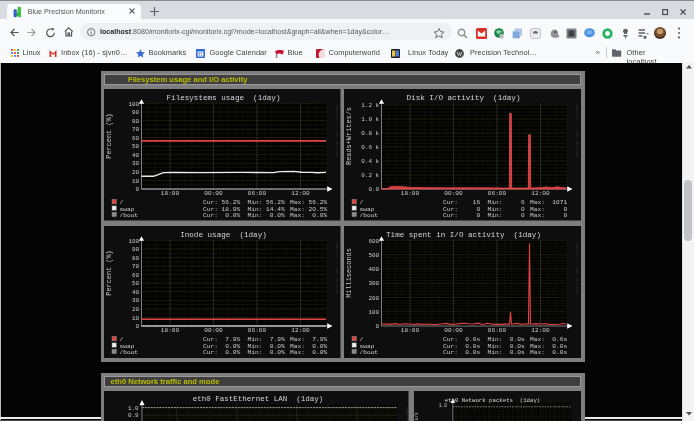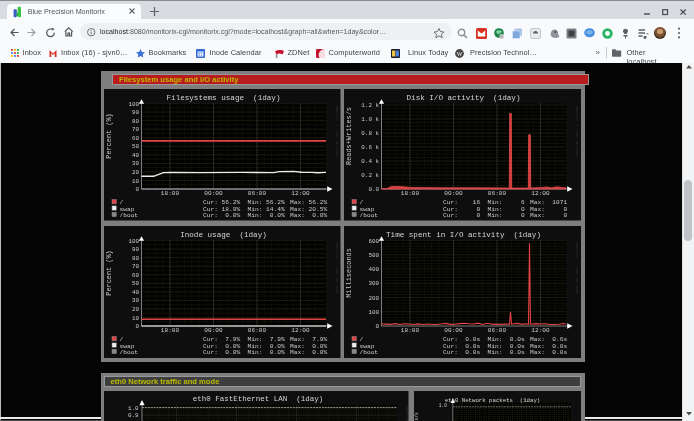--- a/index.html
+++ b/index.html
@@ -41,21 +41,21 @@
     </svg>
     <svg style="position:absolute;left:63.8px;top:27.3px" width="10" height="10" viewBox="0 0 10 10">
       <path d="M0.8 4.6L4.75 0.9L8.7 4.6" stroke="#50555a" stroke-width="1.2" fill="none"></path>
       <path d="M1.9 4.4V9H4V6.2H5.5V9H7.6V4.4" fill="none" stroke="#50555a" stroke-width="1.2"></path>
     </svg>
     <div style="position:absolute;left:80px;top:23.2px;width:372px;height:16.8px;background:#eef0f3;border-radius:8.4px"></div>
     <svg style="position:absolute;left:86.8px;top:27.5px" width="9" height="9" viewBox="0 0 9 9">
       <circle cx="4.2" cy="4.2" r="3.7" stroke="#5f6368" stroke-width="0.9" fill="none"></circle>
       <path d="M4.2 3.7V6.2M4.2 2.1V3" stroke="#5f6368" stroke-width="0.9"></path>
     </svg>
-    <div style="position:absolute;left:100px;top:28.2px;width:330px;overflow:hidden;white-space:nowrap;font:7.1px 'Liberation Sans',sans-serif"><span style="color:#1d1f22;font-weight:normal">localhost</span><span style="color:#55595e">:8080/monitorix-cgi/monitorix.cgi?mode=localhost&amp;graph=all&amp;when=1day&amp;color…</span></div>
+    <div style="position:absolute;left:100px;top:28.2px;width:330px;overflow:hidden;white-space:nowrap;font:7.1px 'Liberation Sans',sans-serif"><span style="color:#1d1f22;font-weight:bold">localhost</span><span style="color:#55595e">:8080/monitorix-cgi/monitorix.cgi?mode=localhost&amp;graph=all&amp;when=1day&amp;color…</span></div>
     <svg style="position:absolute;left:434.2px;top:28px" width="10" height="10" viewBox="0 0 10 10">
       <path d="M5 0.5L6.5 3.6L10 4L7.4 6.3L8.2 9.7L5 7.9L1.8 9.7L2.6 6.3L0 4L3.5 3.6Z" stroke="#5f6368" stroke-width="0.9" fill="none"></path>
     </svg>
     <svg style="position:absolute;left:457px;top:27.5px" width="11" height="11" viewBox="0 0 11 11">
       <circle cx="4.5" cy="4.5" r="3.2" stroke="#8d9196" stroke-width="1.4" fill="none"></circle>
       <path d="M7 7L10 10" stroke="#8d9196" stroke-width="1.6"></path>
     </svg>
     <svg style="position:absolute;left:475.5px;top:27.5px" width="11" height="11" viewBox="0 0 11 11">
       <rect width="11" height="11" rx="1.6" fill="#d93025"></rect>
       <path d="M1.8 2.5L5.5 5.5L9.2 2.5V8.5H1.8Z" fill="#fff"></path>
@@ -109,41 +109,41 @@
       <rect x="0" y="0" width="1.9" height="1.9" fill="#ea4335"></rect>
       <rect x="3" y="0" width="1.9" height="1.9" fill="#fbbc05"></rect>
       <rect x="6" y="0" width="1.9" height="1.9" fill="#34a853"></rect>
       <rect x="0" y="3" width="1.9" height="1.9" fill="#4285f4"></rect>
       <rect x="3" y="3" width="1.9" height="1.9" fill="#ea4335"></rect>
       <rect x="6" y="3" width="1.9" height="1.9" fill="#34a853"></rect>
       <rect x="0" y="6" width="1.9" height="1.9" fill="#fbbc05"></rect>
       <rect x="3" y="6" width="1.9" height="1.9" fill="#4285f4"></rect>
       <rect x="6" y="6" width="1.9" height="1.9" fill="#ea4335"></rect>
     </svg>
-    <div style="position:absolute;left:22.5px;top:48.2px;font:7.4px 'Liberation Sans',sans-serif;color:#3c4043;letter-spacing:0.1px">Inbox</div>
+    <div style="position:absolute;left:22.5px;top:48.2px;font:7.4px 'Liberation Sans',sans-serif;color:#3c4043;letter-spacing:0.1px">Linux</div>
     <svg style="position:absolute;left:48.5px;top:49px" width="8" height="8" viewBox="0 0 8 8">
       <path d="M0.5 8V1L4 4.5L7.5 1V8H5.8V4.2L4 6L2.2 4.2V8Z" fill="#d93025"></path>
     </svg>
     <div style="position:absolute;left:61px;top:48.2px;font:7.4px 'Liberation Sans',sans-serif;color:#3c4043;letter-spacing:0.1px">Inbox (16) - sjvn0…</div>
     <svg style="position:absolute;left:135.5px;top:48.5px" width="9" height="9" viewBox="0 0 9 9">
       <path d="M4.5 0L5.9 2.9L9 3.3L6.7 5.4L7.3 8.5L4.5 7L1.7 8.5L2.3 5.4L0 3.3L3.1 2.9Z" fill="#3b6fd4"></path>
     </svg>
     <div style="position:absolute;left:148.5px;top:48.2px;font:7.4px 'Liberation Sans',sans-serif;color:#3c4043;letter-spacing:0.1px">Bookmarks</div>
     <svg style="position:absolute;left:196px;top:48.5px" width="9" height="9" viewBox="0 0 9 9">
       <rect width="9" height="9" rx="1" fill="#3367d6"></rect>
       <rect x="1.6" y="2.2" width="5.8" height="5.3" fill="#fff"></rect>
       <rect x="1.6" y="2.2" width="5.8" height="1.4" fill="#7baaf7"></rect>
       <text x="4.5" y="7" font-size="4.4" fill="#3367d6" text-anchor="middle" font-family="Liberation Sans, sans-serif">31</text>
     </svg>
-    <div style="position:absolute;left:209.5px;top:48.2px;font:7.4px 'Liberation Sans',sans-serif;color:#3c4043;letter-spacing:0.1px">Inode Calendar</div>
+    <div style="position:absolute;left:209.5px;top:48.2px;font:7.4px 'Liberation Sans',sans-serif;color:#3c4043;letter-spacing:0.1px">Google Calendar</div>
     <svg style="position:absolute;left:274.5px;top:48.5px" width="9" height="9" viewBox="0 0 9 9">
       <path d="M0 2.5C2 0.5 6.5 0.5 9 2L7.5 5.5C5 4 3 4.5 1.5 5.5Z" fill="#c4122e"></path>
       <rect x="0.8" y="5" width="1.6" height="4" fill="#8d9196"></rect>
     </svg>
-    <div style="position:absolute;left:287.5px;top:48.2px;font:7.4px 'Liberation Sans',sans-serif;color:#3c4043;letter-spacing:0.1px">ZDNet</div>
+    <div style="position:absolute;left:287.5px;top:48.2px;font:7.4px 'Liberation Sans',sans-serif;color:#3c4043;letter-spacing:0.1px">Blue</div>
     <svg style="position:absolute;left:316px;top:48.5px" width="9" height="9" viewBox="0 0 9 9">
       <rect width="9" height="9" rx="1.2" fill="#c4122e"></rect>
       <path d="M9 0A6 6 0 0 0 3.5 9H9Z" fill="#fff" opacity="0.85"></path>
     </svg>
     <div style="position:absolute;left:328.5px;top:48.2px;font:7.4px 'Liberation Sans',sans-serif;color:#3c4043;letter-spacing:0.1px">Computerworld</div>
     <svg style="position:absolute;left:391px;top:48.5px" width="9" height="9" viewBox="0 0 9 9">
       <rect width="9" height="9" rx="1" fill="#1a1a2e"></rect>
       <rect x="1" y="1.5" width="3.4" height="6" fill="#e8c547"></rect>
       <rect x="4.8" y="1.5" width="3.2" height="6" fill="#4a7fd4"></rect>
     </svg>
@@ -157,21 +157,21 @@
     <div style="position:absolute;left:605.5px;top:47px;width:1px;height:11px;background:#c7c9cc"></div>
     <svg style="position:absolute;left:611.5px;top:48.8px" width="10" height="8" viewBox="0 0 10 8">
       <path d="M0 1.2C0 0.6 0.4 0.2 1 0.2H3.4L4.4 1.4H8.2C8.8 1.4 9.2 1.8 9.2 2.4V6.8C9.2 7.4 8.8 7.8 8.2 7.8H1C0.4 7.8 0 7.4 0 6.8Z" fill="#60646a"></path>
     </svg>
     <div style="position:absolute;left:626.5px;top:48.2px;font:7.4px 'Liberation Sans',sans-serif;color:#3c4043;letter-spacing:0.1px">Other localhost</div>
 <div style="position:absolute;left:0;top:63px;width:682.3px;height:358px;background:#040404"></div>
     <div style="position:absolute;left:0;top:63px;width:1.2px;height:358px;background:#b9bcbe"></div>
     <div style="position:absolute;left:0;top:417.4px;width:682.3px;height:2.1px;background:#e9eaeb"></div>
     <div style="position:absolute;left:0;top:419.5px;width:682.3px;height:1.5px;background:#4e4e4e"></div>
     <div style="position:absolute;left:100.5px;top:70.8px;width:484.5px;height:291.2px;background:#7e7e7e"></div>
-    <div style="position:absolute;left:112px;top:74px;width:477px;height:10.7px;background:#b91c1c;font:bold 7.6px 'Liberation Sans',sans-serif;color:#bcbc00;line-height:10.3px;padding-left:6px;box-sizing:border-box;border:0.8px solid #98989a">Filesystem usage and I/O activity</div>
+    <div style="position:absolute;left:104px;top:74px;width:477px;height:10.7px;background:#404040;font:bold 7.6px 'Liberation Sans',sans-serif;color:#bcbc00;line-height:10.3px;padding-left:23px;box-sizing:border-box;border:0.8px solid #98989a">Filesystem usage and I/O activity</div>
     <div style="position:absolute;left:100.5px;top:373px;width:484.5px;height:48px;background:#7e7e7e"></div>
     <div style="position:absolute;left:104px;top:376.4px;width:477px;height:10.7px;background:#3e3e3e;font:bold 7.6px 'Liberation Sans',sans-serif;color:#bcbc00;line-height:10.3px;padding-left:5.5px;box-sizing:border-box;border:0.8px solid #98989a">eth0 Network traffic and mode</div>
 <svg style="position:absolute;left:104px;top:89px" width="236.5" height="131.5" viewBox="0 0 236.5 131.5">
       <rect width="236.5" height="131.5" fill="#0e0e0e"></rect>
       <rect x="37.5" y="14.5" width="184.5" height="85.5" fill="#020202"></rect>
       <path d="M37.5 95.72H222.0 M37.5 91.45H222.0 M37.5 87.17H222.0 M37.5 82.90H222.0 M37.5 78.62H222.0 M37.5 74.35H222.0 M37.5 70.07H222.0 M37.5 65.80H222.0 M37.5 61.52H222.0 M37.5 57.25H222.0 M37.5 52.97H222.0 M37.5 48.70H222.0 M37.5 44.42H222.0 M37.5 40.15H222.0 M37.5 35.87H222.0 M37.5 31.60H222.0 M37.5 27.32H222.0 M37.5 23.05H222.0 M37.5 18.77H222.0" stroke="#191909" stroke-width="0.65" fill="none"></path>
       <path d="M44.25 14.5V100.0 M51.50 14.5V100.0 M58.75 14.5V100.0 M66.00 14.5V100.0 M73.25 14.5V100.0 M80.50 14.5V100.0 M87.75 14.5V100.0 M95.00 14.5V100.0 M102.25 14.5V100.0 M109.50 14.5V100.0 M116.75 14.5V100.0 M124.00 14.5V100.0 M131.25 14.5V100.0 M138.50 14.5V100.0 M145.75 14.5V100.0 M153.00 14.5V100.0 M160.25 14.5V100.0 M167.50 14.5V100.0 M174.75 14.5V100.0 M182.00 14.5V100.0 M189.25 14.5V100.0 M196.50 14.5V100.0 M203.75 14.5V100.0 M211.00 14.5V100.0 M218.25 14.5V100.0" stroke="#202010" stroke-width="0.65" fill="none" stroke-dasharray="1 1.2"></path>
       <path d="M37.5 91.45H222.0 M37.5 82.90H222.0 M37.5 74.35H222.0 M37.5 65.80H222.0 M37.5 57.25H222.0 M37.5 48.70H222.0 M37.5 40.15H222.0 M37.5 31.60H222.0 M37.5 23.05H222.0 M37.5 14.50H222.0" stroke="#2d2d18" stroke-width="0.7" fill="none" stroke-dasharray="1.2 1"></path>
       <path d="M66.00 14.5V100.0 M109.50 14.5V100.0 M153.00 14.5V100.0 M196.50 14.5V100.0" stroke="#454c45" stroke-width="0.7" fill="none" stroke-dasharray="1.6 0.8"></path>
       <path d="M37.5 13.5V100.0M37.5 100.0H224.0" stroke="#8a8a8a" stroke-width="0.9" fill="none"></path>

